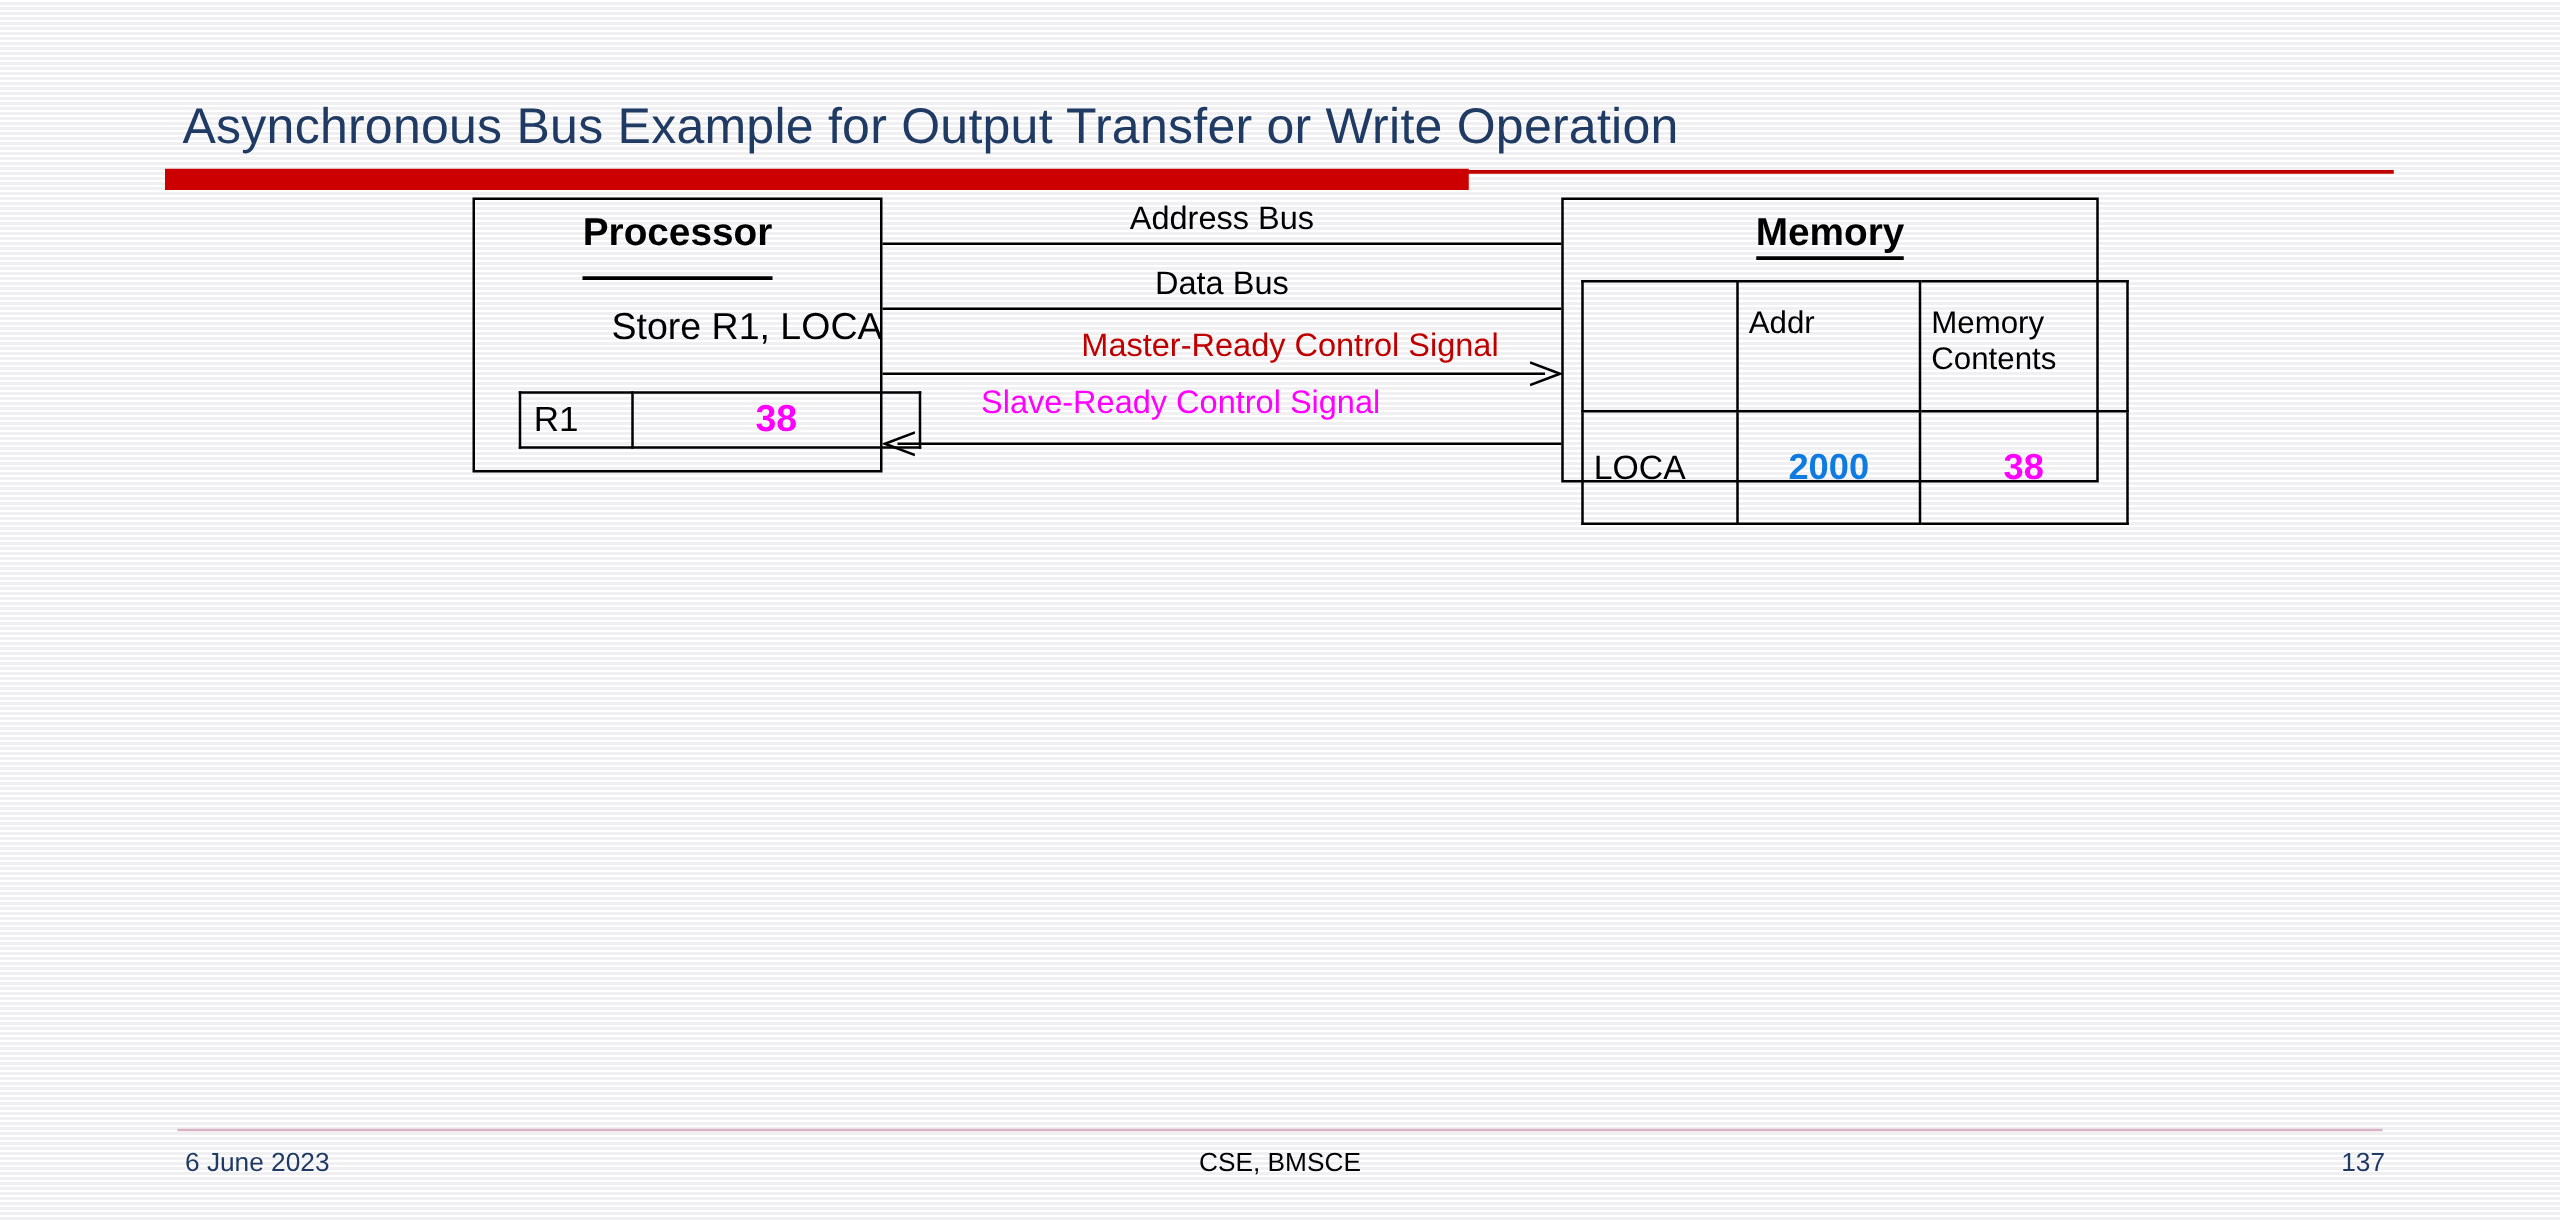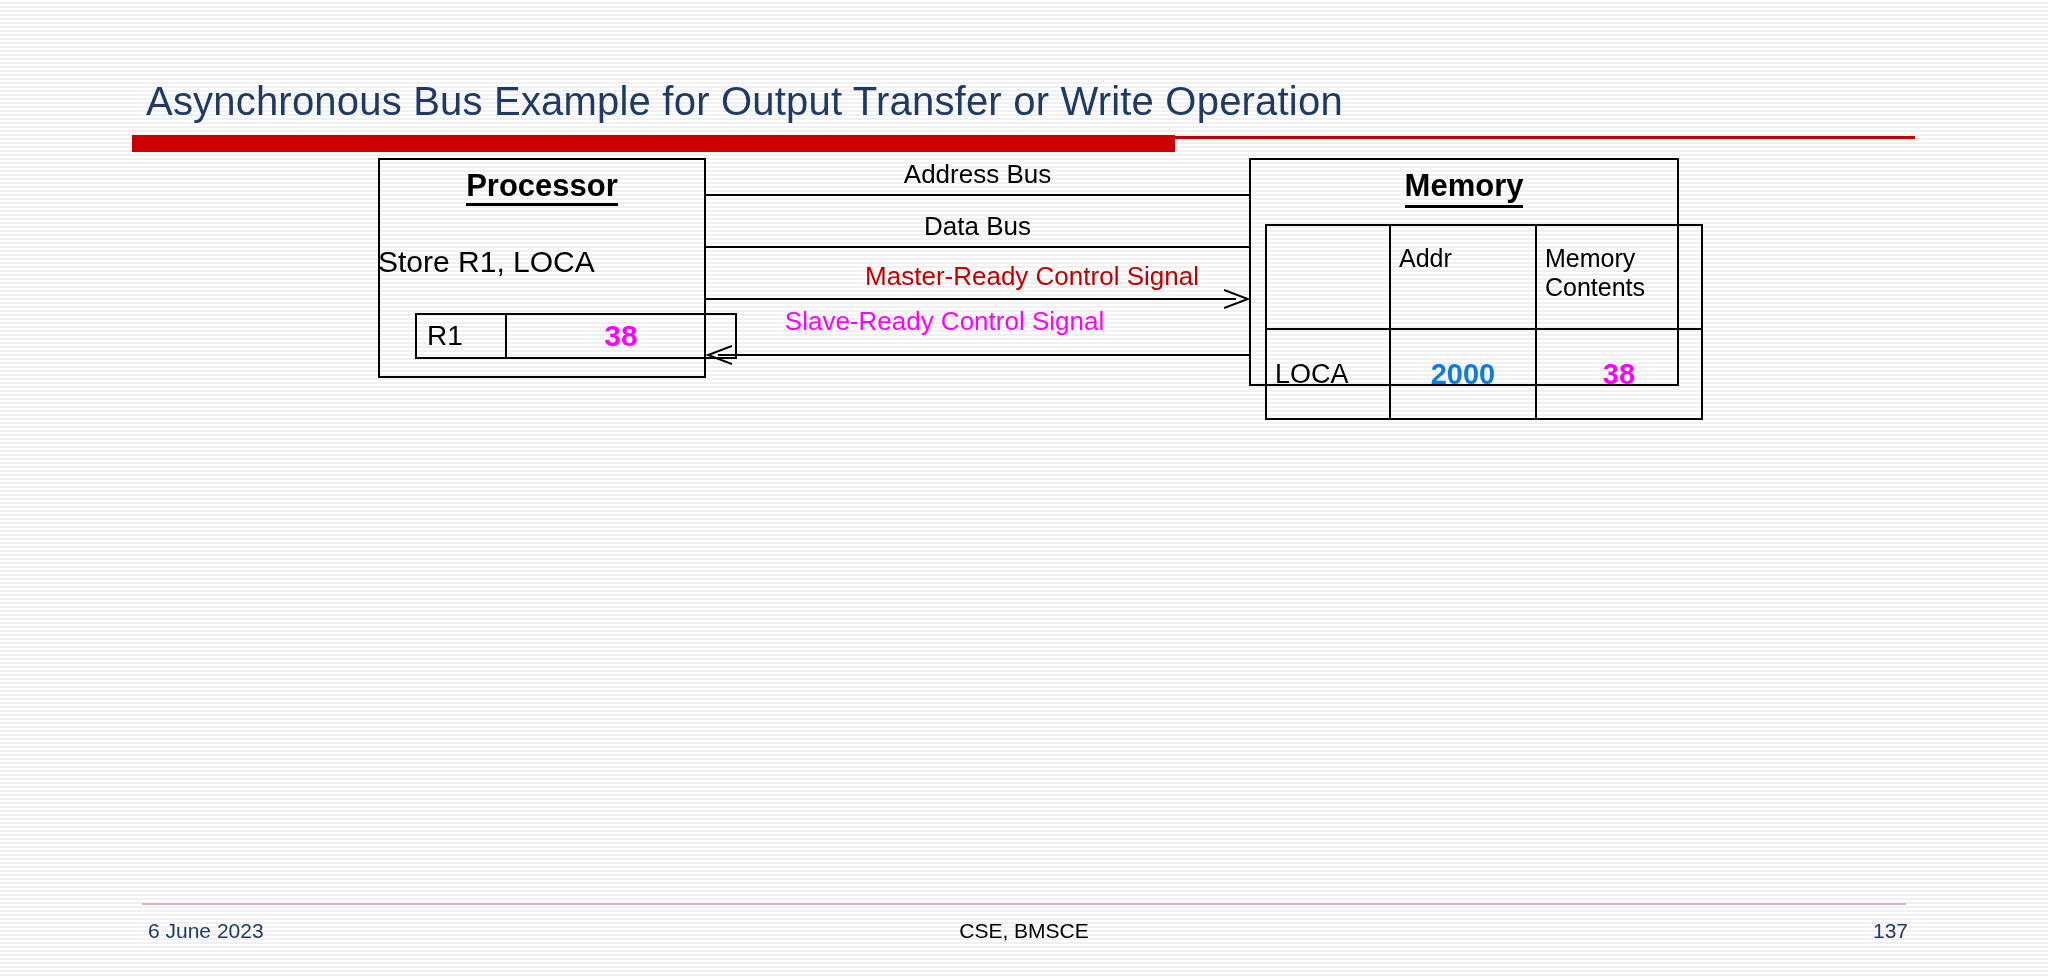--- a/index.html
+++ b/index.html
@@ -81,29 +81,29 @@
     left: 378px;
     top: 168px;
     width: 328px;
     text-align: center;
     font-size: 31px;
     font-weight: bold;
     color: #000000;
   }
   #processor-title span {
     border-bottom: 3px solid #000000;
-    padding-bottom: 0;
+    padding-bottom: 18px;
     text-align: right;
   }
   #processor-instruction {
     position: absolute;
     left: 378px;
     top: 245px;
     width: 328px;
-    text-align: left;
+    text-align: right;
     font-size: 30px;
     color: #000000;
     white-space: nowrap;
   }
 
   
   #register-table {
     position: absolute;
     left: 415px;
     top: 313px;

